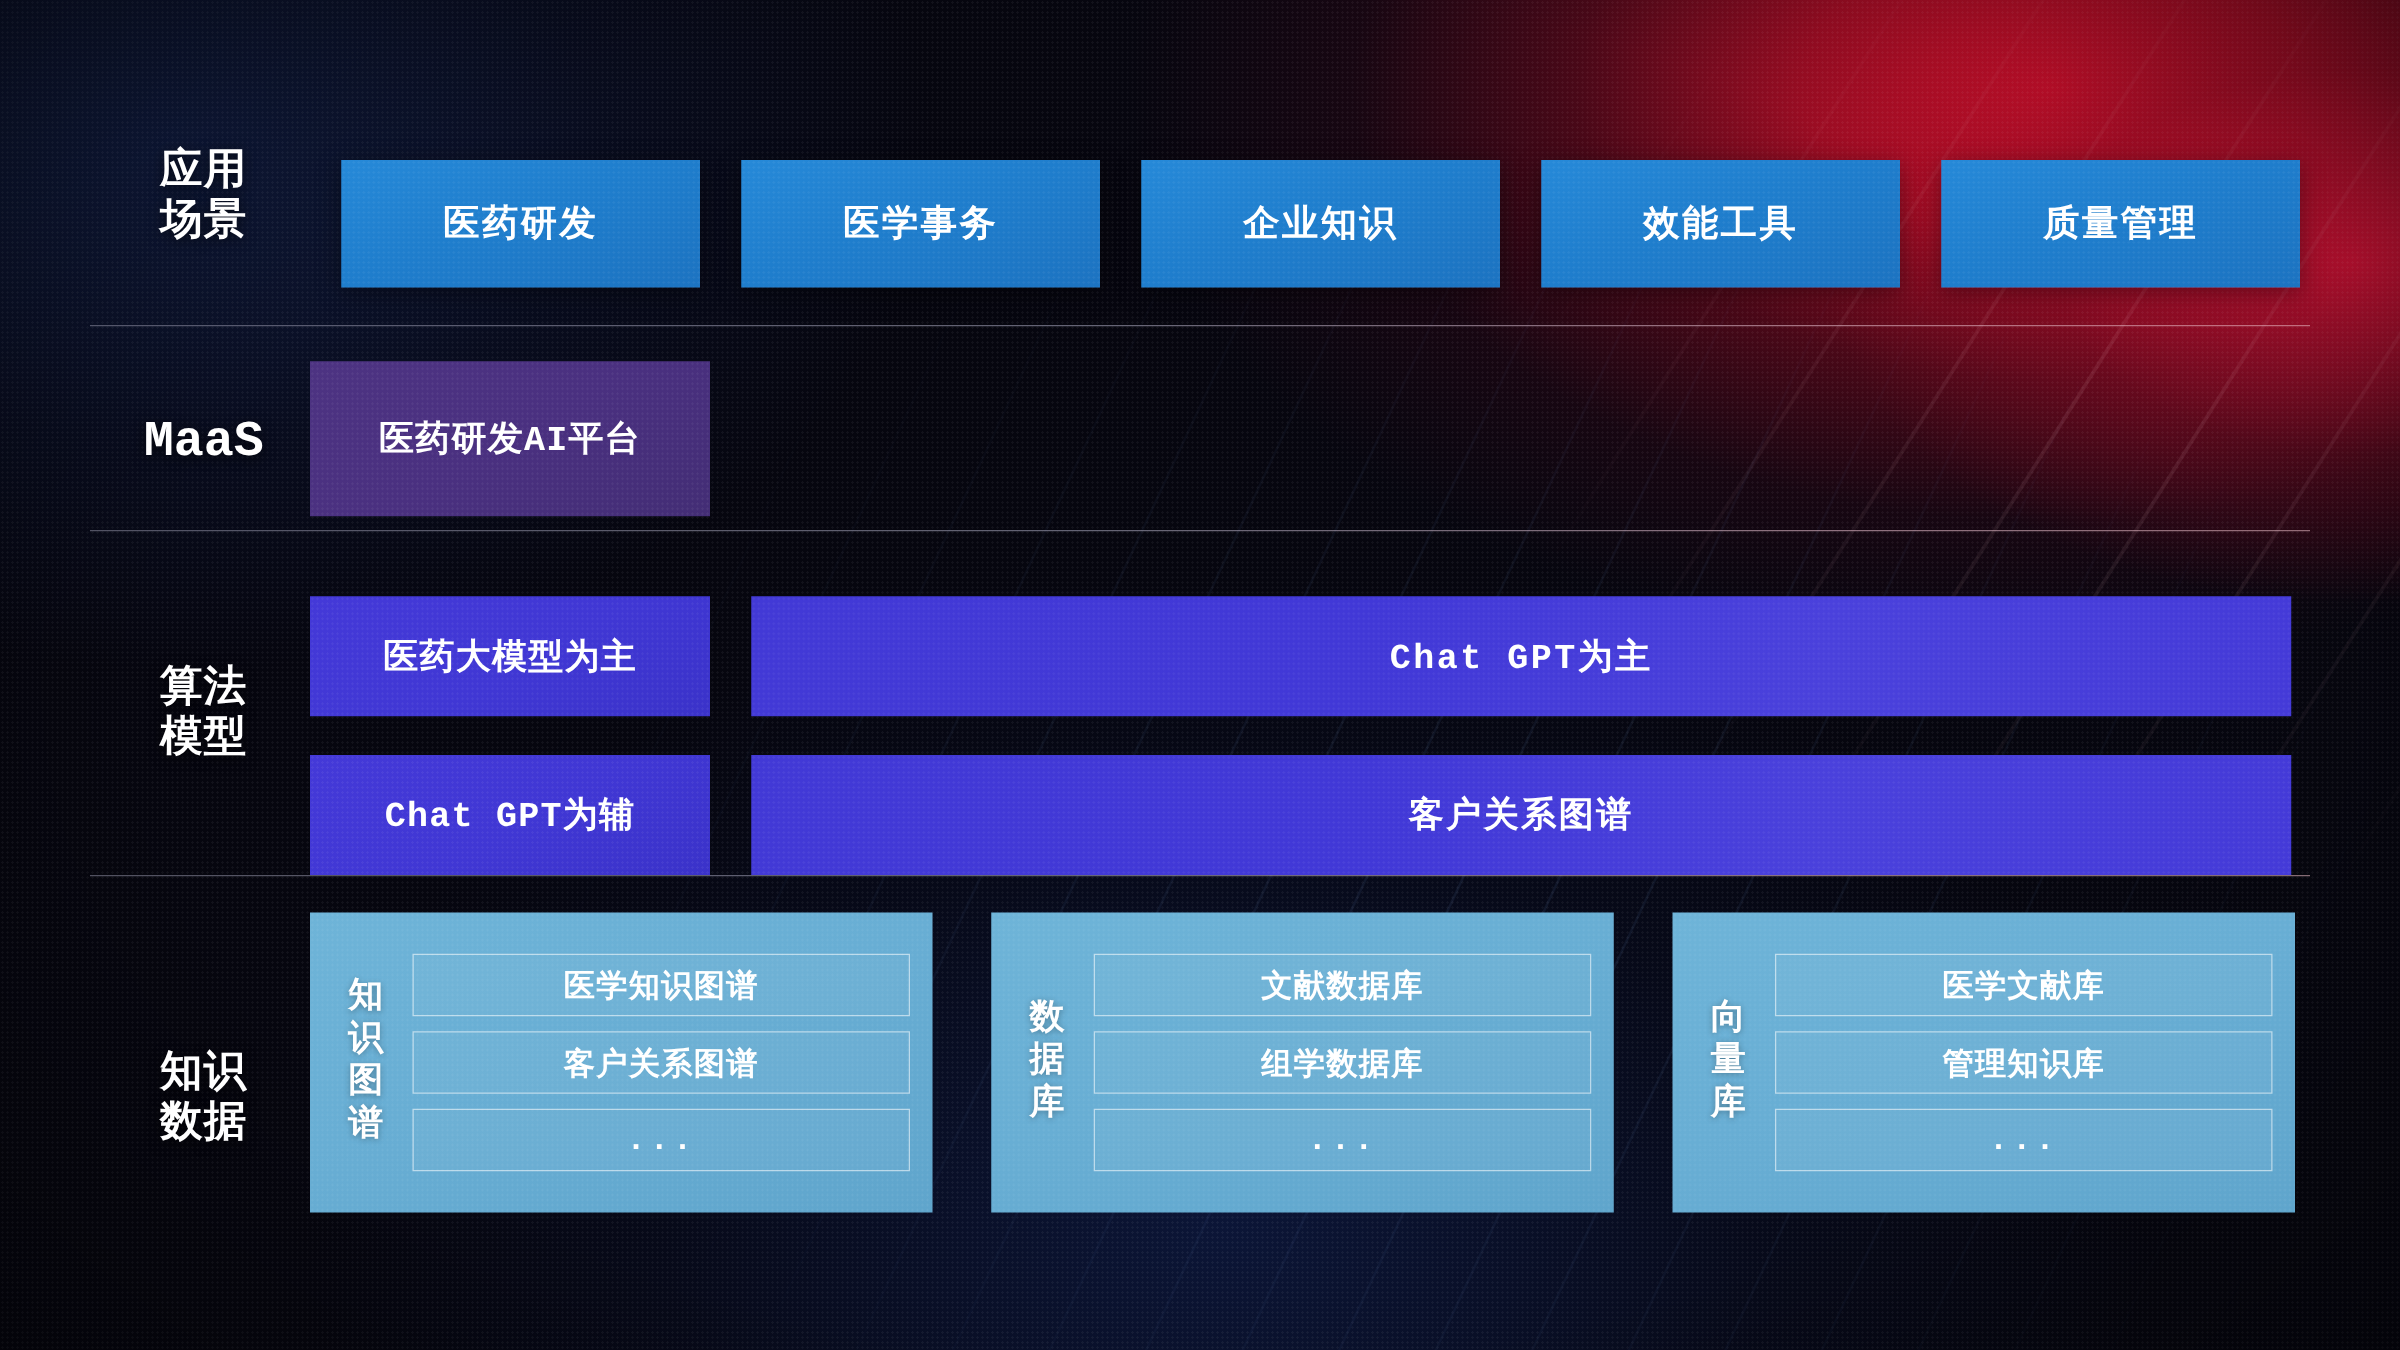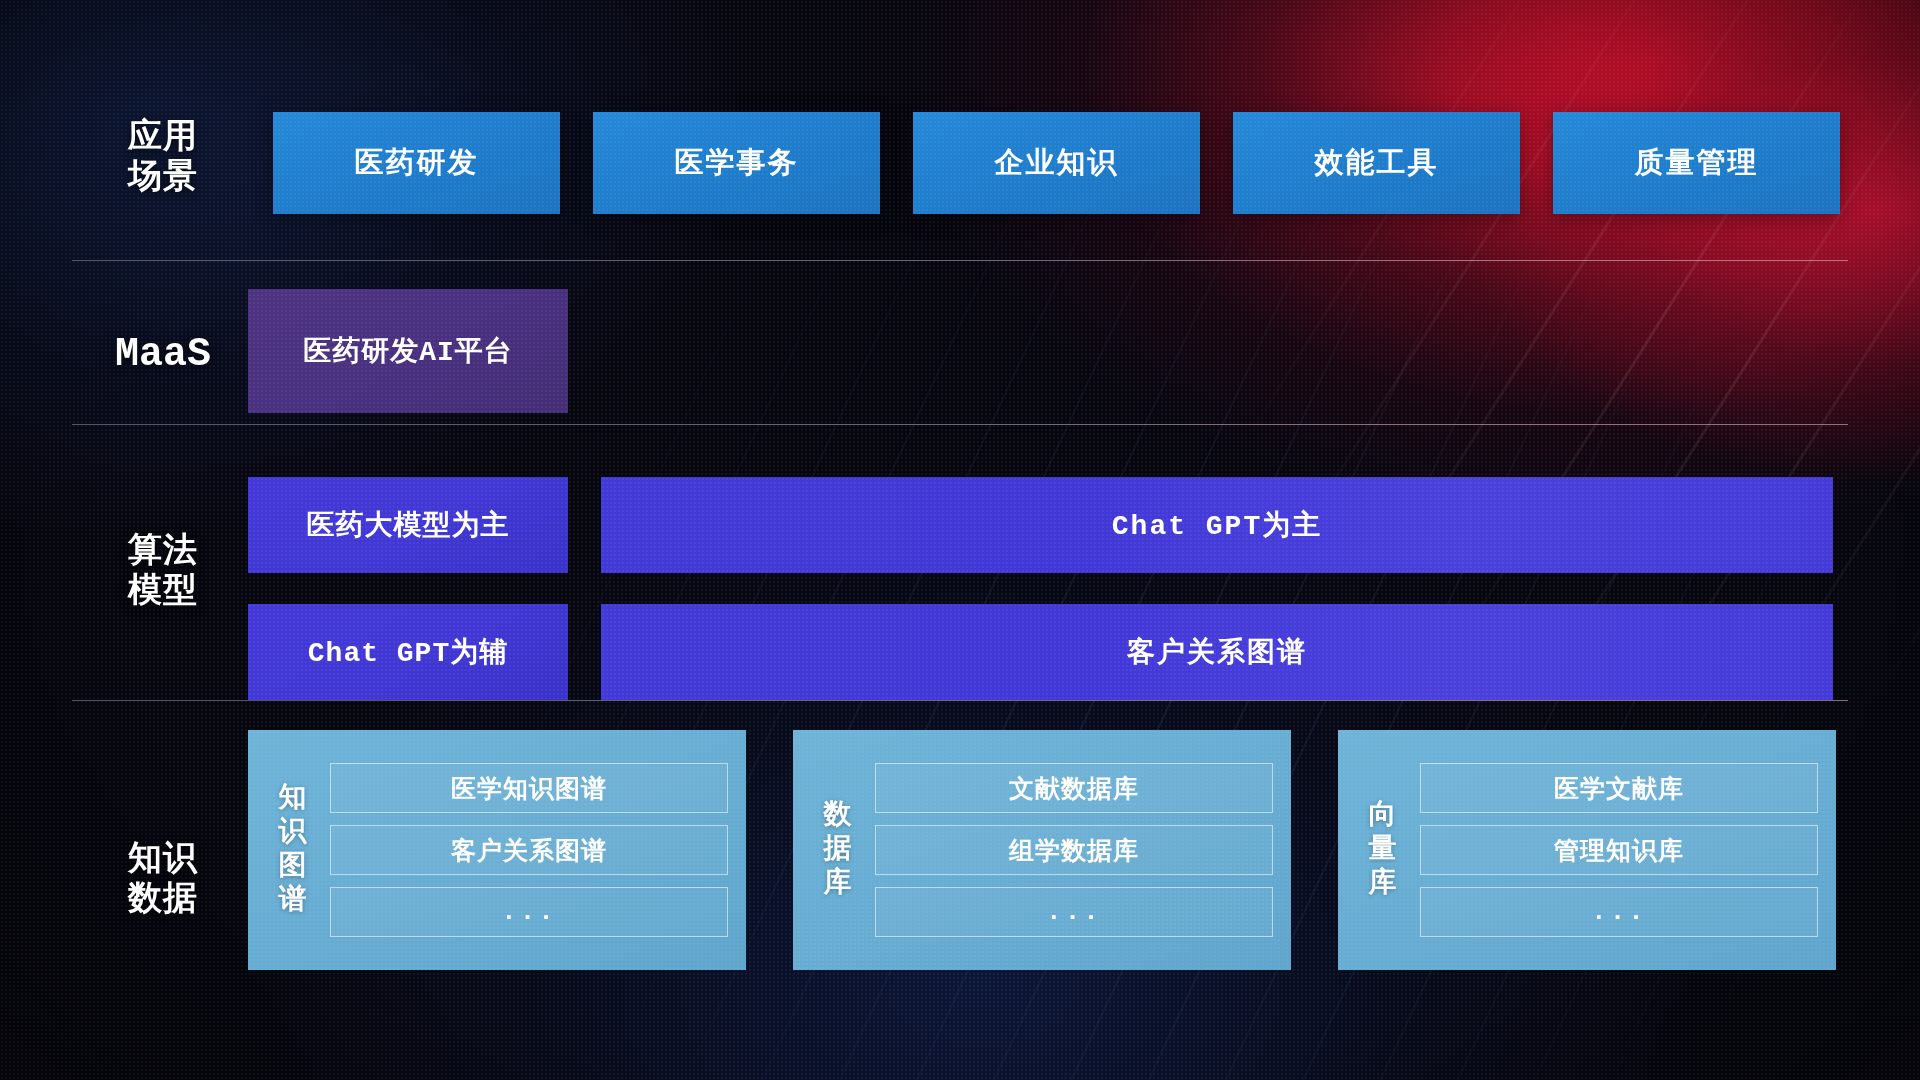--- a/index.html
+++ b/index.html
@@ -95,21 +95,21 @@
   .divider{
     position:absolute;left:72px;width:1776px;height:1px;
     background:linear-gradient(90deg,
       rgba(150,150,170,0.52) 0%,
       rgba(168,168,190,0.58) 45%,
       rgba(220,180,195,0.62) 78%,
       rgba(236,190,200,0.55) 100%);
   }
 
   
-  .scn-wrap{position:absolute;left:248px;top:112px;display:flex;gap:33px;padding-left:25px;}
+  .scn-wrap{position:absolute;left:248px;top:128px;display:flex;gap:33px;padding-left:25px;}
   .scn-box{
     width:287px;height:102px;
     background:linear-gradient(160deg,#2689d8 0%,#1f7ecd 45%,#1c73c1 100%);
     display:flex;align-items:center;justify-content:center;
     color:#fff;font-size:29px;font-weight:600;letter-spacing:2px;
     box-shadow:0 4px 18px rgba(0,0,0,.35);
     position:relative;
   }
   .scn-box::after{
     content:"";position:absolute;inset:0;

